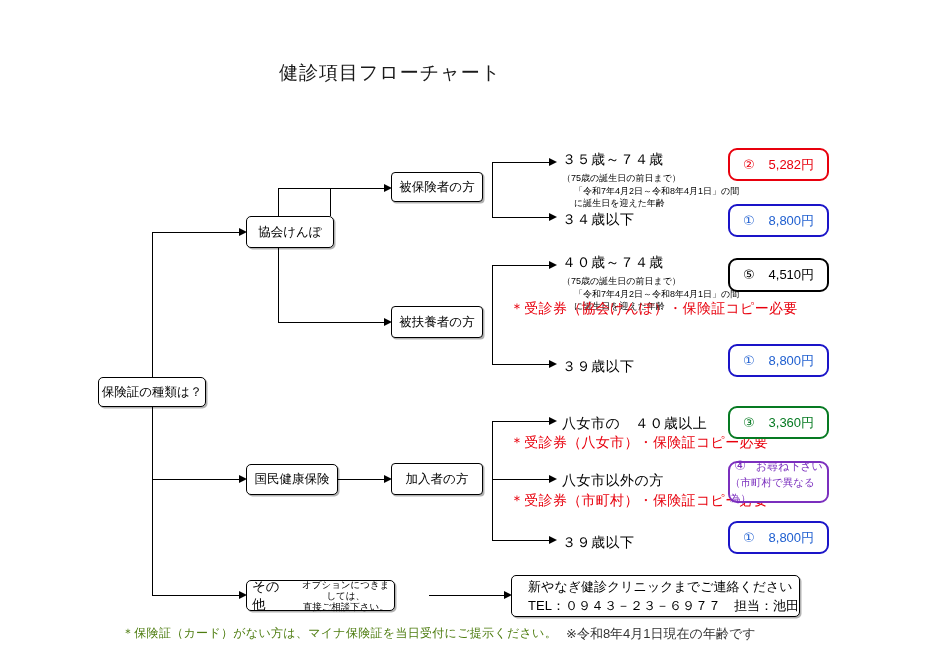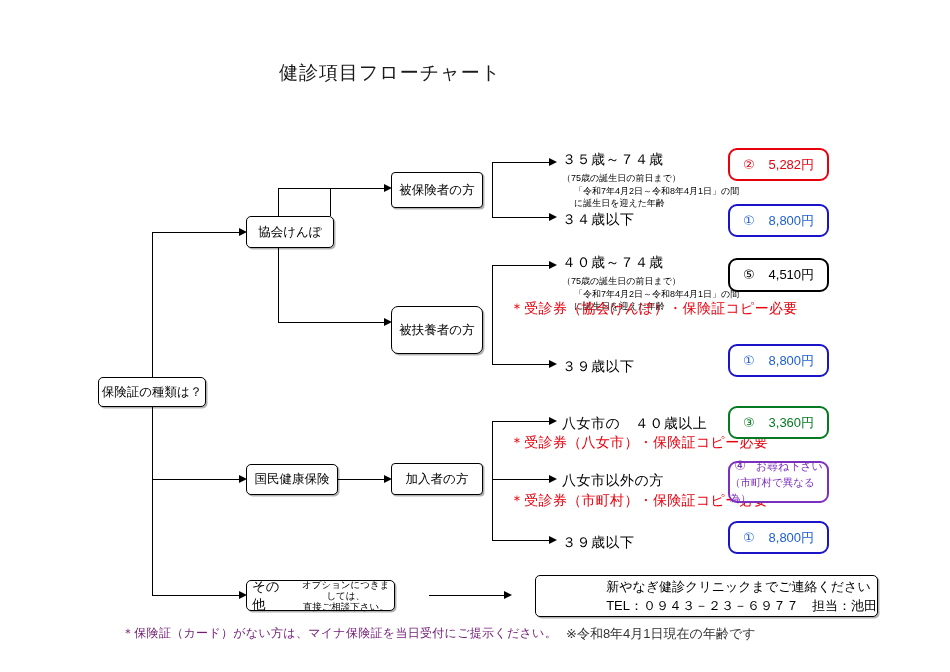--- a/index.html
+++ b/index.html
@@ -54,21 +54,21 @@
   
   .h{position:absolute;height:0;border-top:1.3px solid #000;}
   .v{position:absolute;width:0;border-left:1.3px solid #000;}
   .arrow{
     position:absolute;width:0;height:0;
     border-top:4.5px solid transparent;border-bottom:4.5px solid transparent;
     border-left:8px solid #000;
   }
 
   #footnote-red{
-    left:122px;top:625px;font-size:12px;color:#701a75;letter-spacing:.3px;
+    left:122px;top:625px;font-size:12px;color:#4d7c0f;letter-spacing:.3px;
   }
   #footnote-gray{
     left:566px;top:625px;font-size:13px;color:#333;
   }
   #opt-note{font-size:9.5px;line-height:11px;color:#000;white-space:pre-line;text-align:center;}
   #contact{
     font-size:13px;line-height:19px;color:#000;white-space:pre-line;text-align:left;
   }
 </style>
 </head>
@@ -129,43 +129,43 @@
   <div class="arrow" style="left:504px;top:591px;"></div>
 
   <div class="node abs" style="left:98px;top:377px;width:108px;height:30px;">
     <span>保険証の種類は？</span>
   </div>
 
   <div class="node abs" style="left:246px;top:216px;width:88px;height:32px;">
     <span>協会けんぽ</span>
   </div>
 
-  <div class="node abs sq" style="left:391px;top:172px;width:92px;height:36px;">
+  <div class="node abs sq" style="left:391px;top:172px;width:92px;height:30px;">
     <span>被保険者の方</span>
   </div>
 
-  <div class="node abs sq" style="left:391px;top:306px;width:92px;height:48px;border-radius:7px;">
+  <div class="node abs sq" style="left:391px;top:306px;width:92px;height:32px;">
     <span>被扶養者の方</span>
   </div>
 
   <div class="node abs" style="left:246px;top:464px;width:92px;height:31px;">
     <span>国民健康保険</span>
   </div>
 
   <div class="node abs sq" style="left:391px;top:463px;width:92px;height:32px;">
     <span>加入者の方</span>
   </div>
 
   <div class="node abs" style="left:246px;top:580px;width:149px;height:31px;justify-content:flex-end;padding-left:5px;gap:14px;">
     <span style="font-size:13.5px;">その他</span>
     <span id="opt-note">オプションにつきましては、
 直接ご相談下さい。</span>
   </div>
 
-  <div class="node abs" style="left:511px;top:575px;width:343px;height:42px;justify-content:flex-end;padding-left:16px;margin-left:24px;">
+  <div class="node abs" style="left:511px;top:575px;width:289px;height:42px;justify-content:center;padding-left:16px;">
     <span id="contact">新やなぎ健診クリニックまでご連絡ください
 TEL：０９４３－２３－６９７７　担当：池田</span>
   </div>
 
   <div class="abs" style="left:562px;top:151px;">
     <div class="leaf">３５歳～７４歳</div>
     <div class="leaf-note" style="margin-top:3px;">（75歳の誕生日の前日まで）</div>
     <div class="leaf-note ind" style="margin-top:1px;">「令和7年4月2日～令和8年4月1日」の間
 に誕生日を迎えた年齢</div>
   </div>

